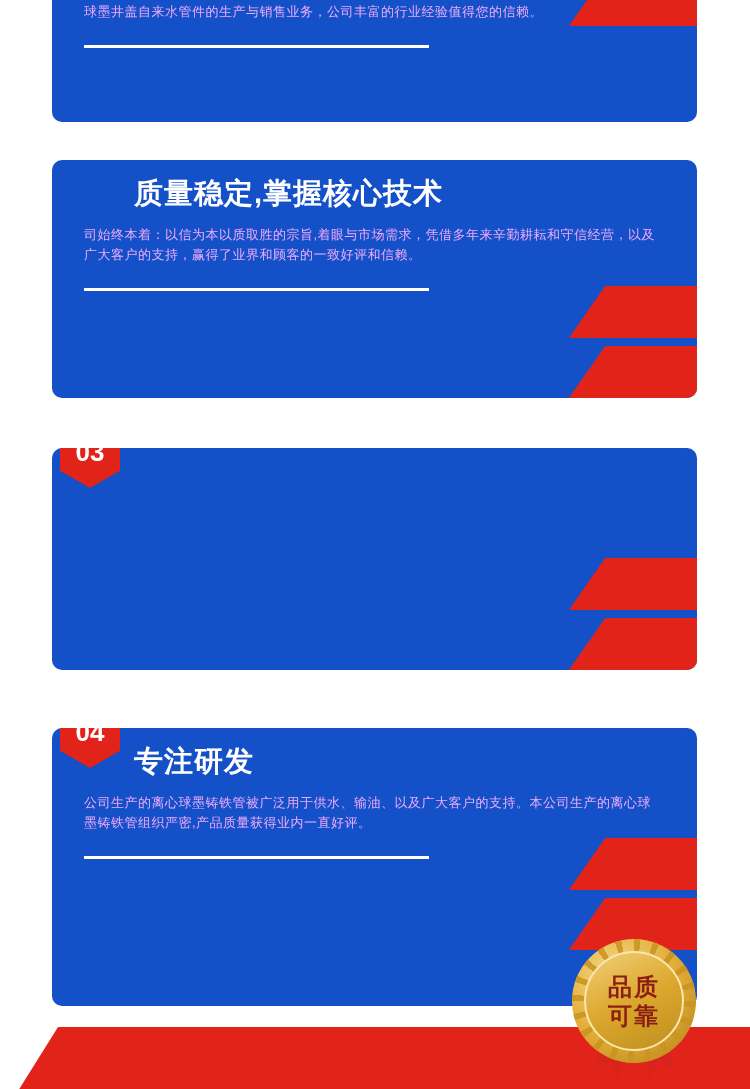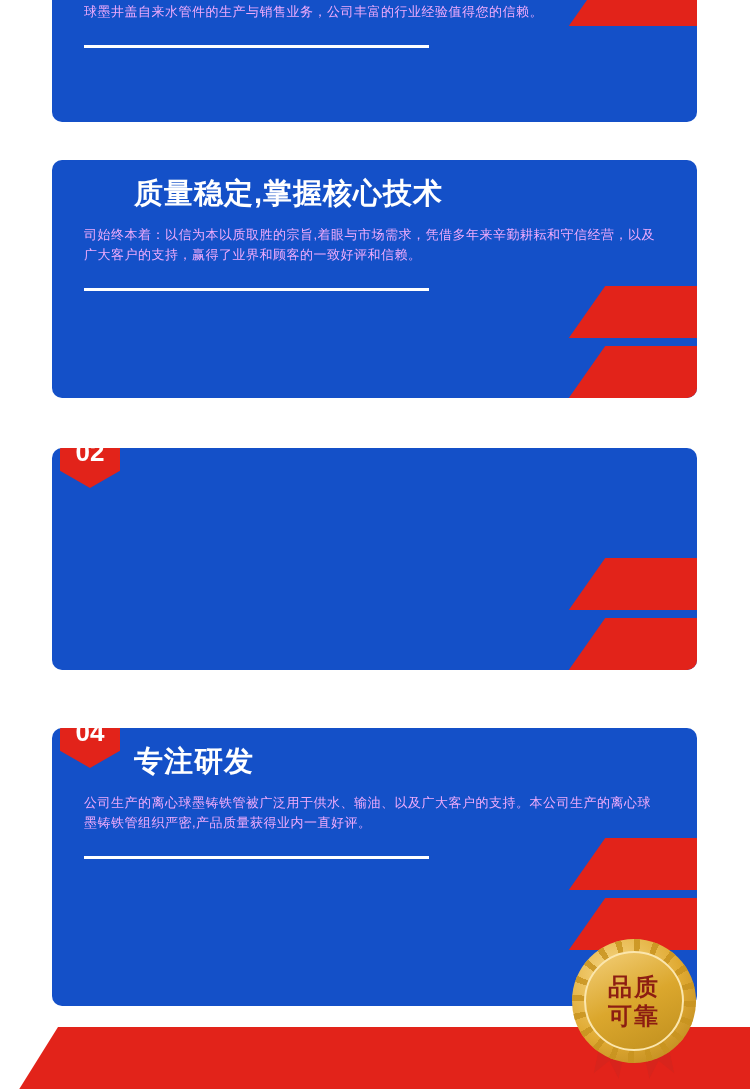--- a/index.html
+++ b/index.html
@@ -242,21 +242,21 @@
       <h2 class="card-title">质量稳定,掌握核心技术</h2>
       <p class="card-body">司始终本着：以信为本以质取胜的宗旨,着眼与市场需求，凭借多年来辛勤耕耘和守信经营，以及广大客户的支持，赢得了业界和顾客的一致好评和信赖。</p>
       <div class="card-rule"></div>
     </div>
   </div>
 
   <div class="card" id="card3">
     <div class="ribbon r1" style="top:110px"></div>
     <div class="ribbon r2" style="top:170px"></div>
     <div class="badge">
-      <span>02</span>
+      <span>03</span>
     </div>
   </div>
 
   <div class="card" id="card4">
     <div class="ribbon r1" style="top:110px"></div>
     <div class="ribbon r2" style="top:170px"></div>
     <div class="badge">
       <span>04</span>
     </div>
     <div class="card-inner">

